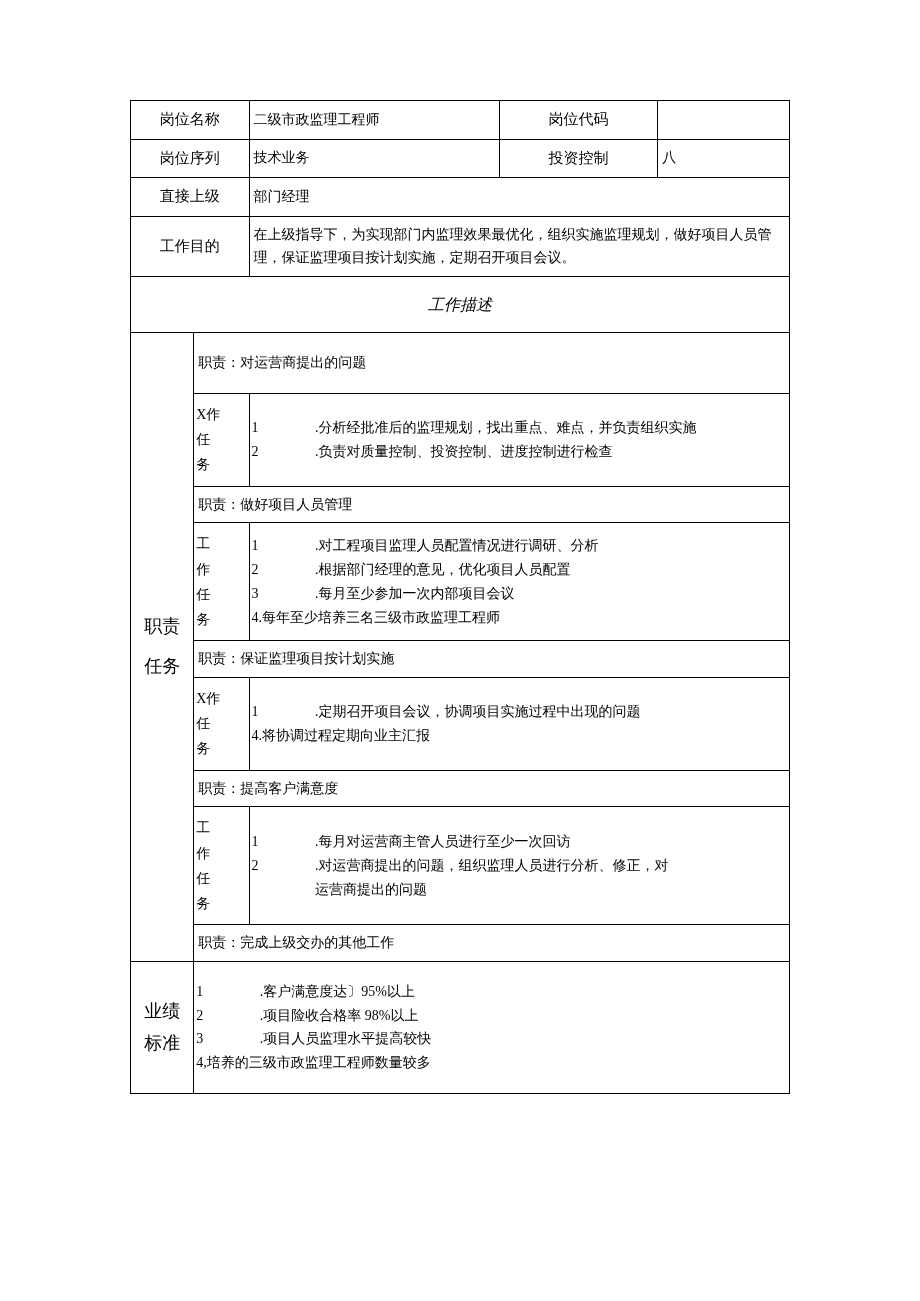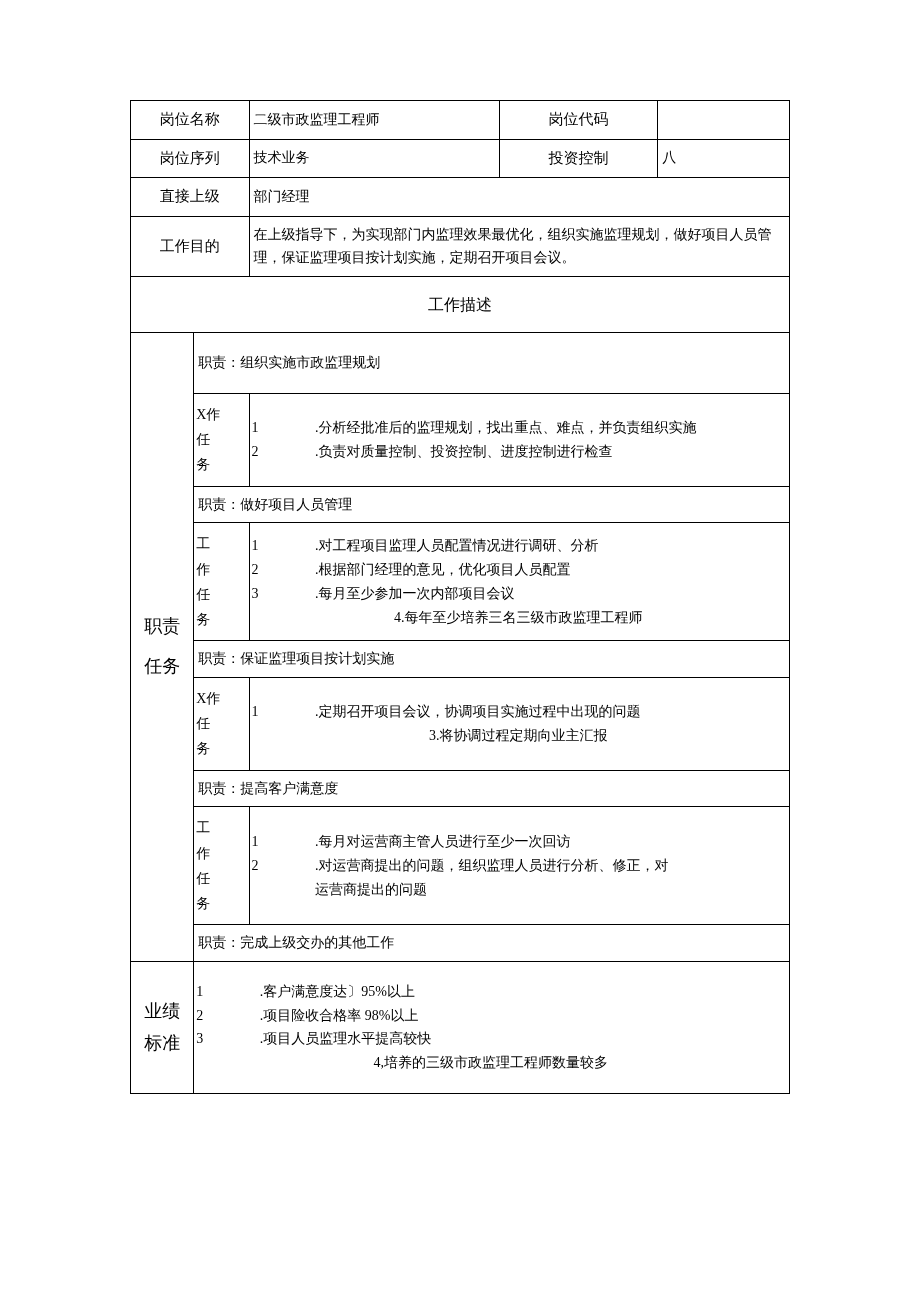--- a/index.html
+++ b/index.html
@@ -26,26 +26,26 @@
       text-align: center;
       writing-mode: horizontal-tb;
       line-height: 2.2;
       font-size: 18px;
     }
     .vlabel {
       text-align: left;
       line-height: 1.8;
       padding: 8px 2px;
     }
-    .section-title { text-align: center; font-size: 16px; padding: 14px 4px; }
+    .section-title { text-align: center; font-size: 16px; padding: 14px 4px; font-style: italic; }
     .task { padding-left: 2px; }
     .tall { padding-top: 18px; padding-bottom: 18px; }
     .nums { display: inline-block; vertical-align: top; text-align: left; }
     .txts { display: inline-block; vertical-align: top; text-align: left; }
-    .row-line { display: block; text-align: center; }
+    .row-line { display: block; }
   </style>
 </head>
 <body>
 
 <table>
   <colgroup>
     <col style="width:48px">
     <col style="width:42px">
     <col style="width:190px">
     <col style="width:120px">
@@ -77,21 +77,21 @@
     <td colspan="3">在上级指导下，为实现部门内监理效果最优化，组织实施监理规划，做好项目人员管理，保证监理项目按计划实施，定期召开项目会议。</td>
   </tr>
 
   <tr>
     <td colspan="5" class="section-title">工作描述</td>
   </tr>
 
   <tr>
     <td rowspan="9" class="vtext" style="white-space:pre-line">职责
 任务</td>
-    <td colspan="4" class="tall">职责：组织实施市政监理规划</td>
+    <td colspan="4" class="tall">职责：对运营商提出的问题</td>
   </tr>
   <tr>
     <td class="vlabel" style="white-space:pre-line">X作
 任
 务</td>
     <td colspan="3" class="task tall">
       <span class="nums" style="white-space:pre-line;width:60px">1
 2</span>
       <span class="txts" style="white-space:pre-line">.分析经批准后的监理规划，找出重点、难点，并负责组织实施
 .负责对质量控制、投资控制、进度控制进行检查</span>
@@ -124,21 +124,21 @@
   </tr>
   <tr>
     <td class="vlabel" style="white-space:pre-line">X作
 任
 务</td>
     <td colspan="3" class="task tall">
       <div>
         <span class="nums" style="width:60px">1</span>
         <span class="txts">.定期召开项目会议，协调项目实施过程中出现的问题</span>
       </div>
-      <span class="row-line">3.将协调过程定期向业主汇报</span>
+      <span class="row-line">4.将协调过程定期向业主汇报</span>
     </td>
   </tr>
 
   <tr>
     <td colspan="4">职责：提高客户满意度</td>
   </tr>
   <tr>
     <td class="vlabel" style="white-space:pre-line">工
 作
 任

